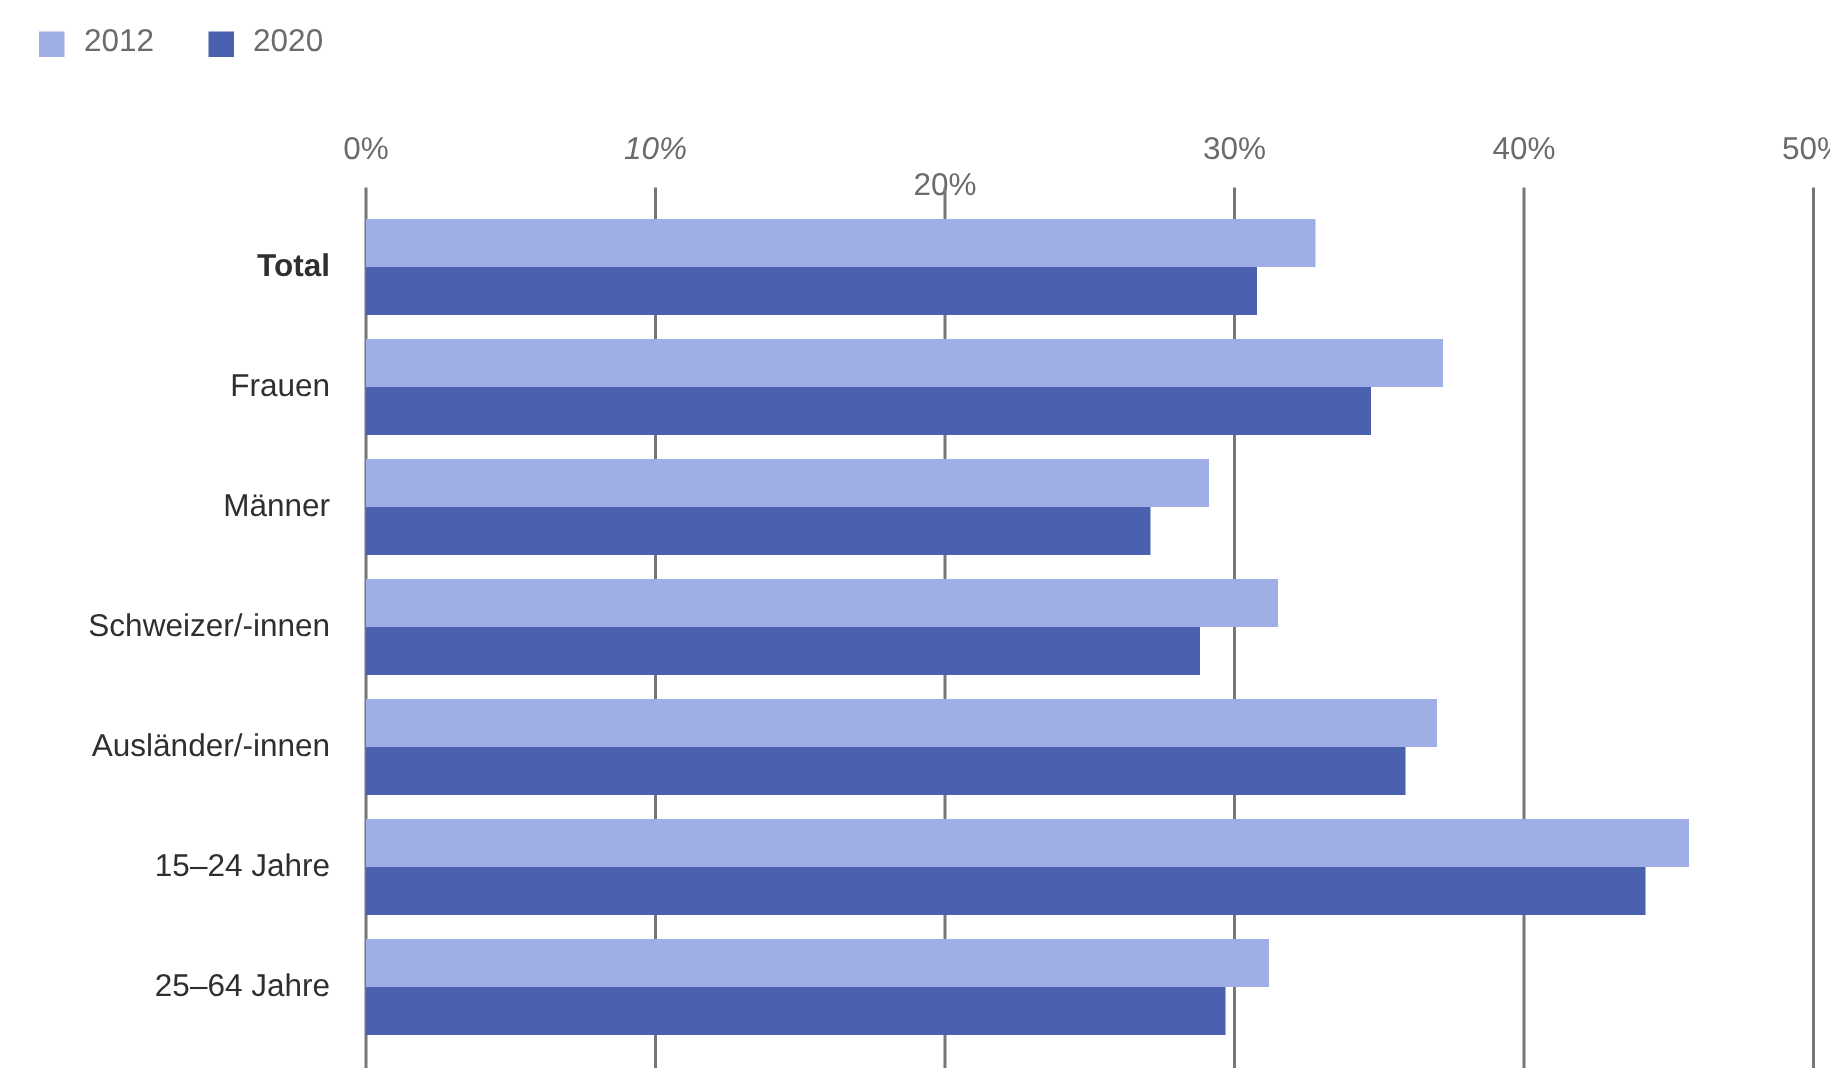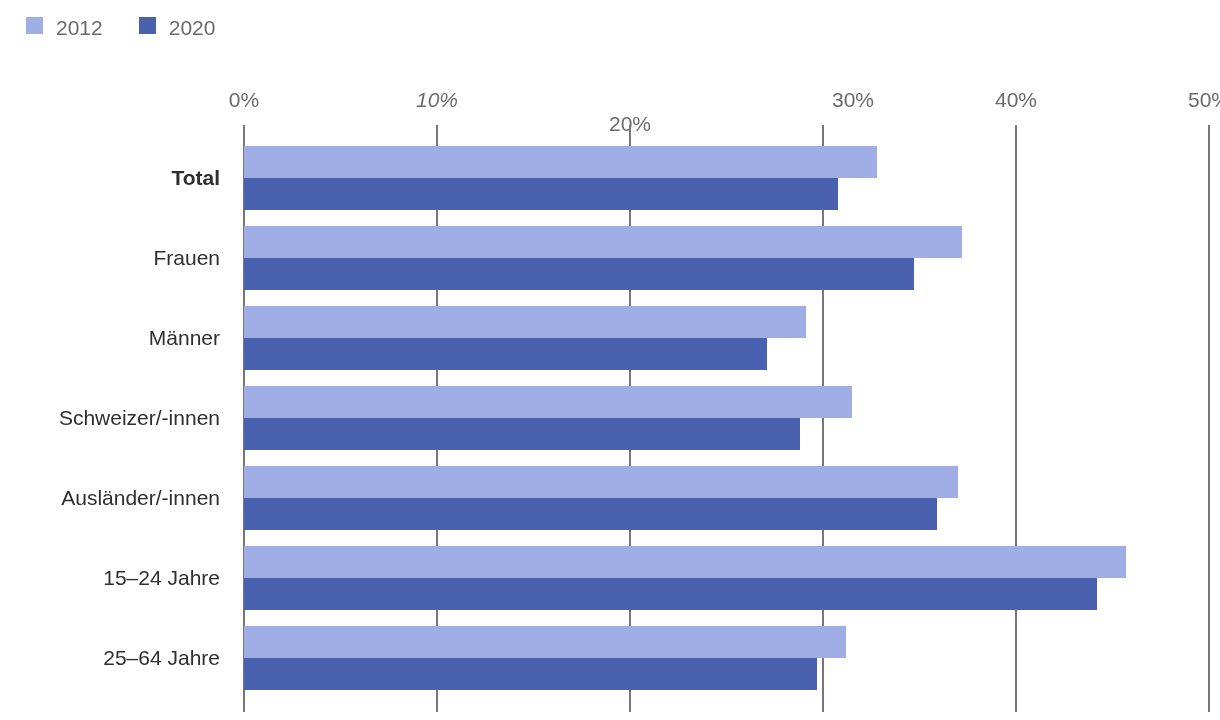--- a/index.html
+++ b/index.html
@@ -20,21 +20,21 @@
     position: absolute;
     left: 26px;
     top: 14px;
     display: flex;
     align-items: center;
     gap: 36px;
     height: 26px;
   }
   .legend-item {
     display: flex;
-    align-items: flex-start;
+    align-items: flex-end;
     gap: 13px;
   }
   .legend-swatch {
     width: 17px;
     height: 17px;
     flex: 0 0 auto;
   }
   .legend-label {
     font-size: 21px;
     color: #6b6b6b;
@@ -108,21 +108,21 @@
     </div>
   </div>
 
 <div id="plot">
     <div class="xtick-label" style="left: 244px;">0%</div>
     <div class="gridline" style="left: 243px;"></div>
     <div class="xtick-label" style="left: 437px; font-style: italic;">10%</div>
     <div class="gridline" style="left: 436px;"></div>
     <div class="xtick-label" style="left: 630px; margin-top: 24px;">20%</div>
     <div class="gridline" style="left: 629px;"></div>
-    <div class="xtick-label" style="left: 823px; margin-left: 30px;">30%</div>
+    <div class="xtick-label" style="left: 823px;">30%</div>
     <div class="gridline" style="left: 822px;"></div>
     <div class="xtick-label" style="left: 1016px; text-align: center;">40%</div>
     <div class="gridline" style="left: 1015px;"></div>
     <div class="xtick-label" style="left: 1209px;">50%</div>
     <div class="gridline" style="left: 1208px;"></div>
     <div class="cat-label bold" style="top: 178px;">Total</div>
     <div class="bar s2012" style="top: 146px; width: 633.04px; background: rgb(159, 175, 229);"></div>
     <div class="bar s2022" style="top: 178px; width: 594.44px; background: rgb(74, 97, 176);"></div>
     <div class="cat-label" style="top: 258px;">Frauen</div>
     <div class="bar s2012" style="top: 226px; width: 717.96px; background: rgb(159, 175, 229);"></div>

